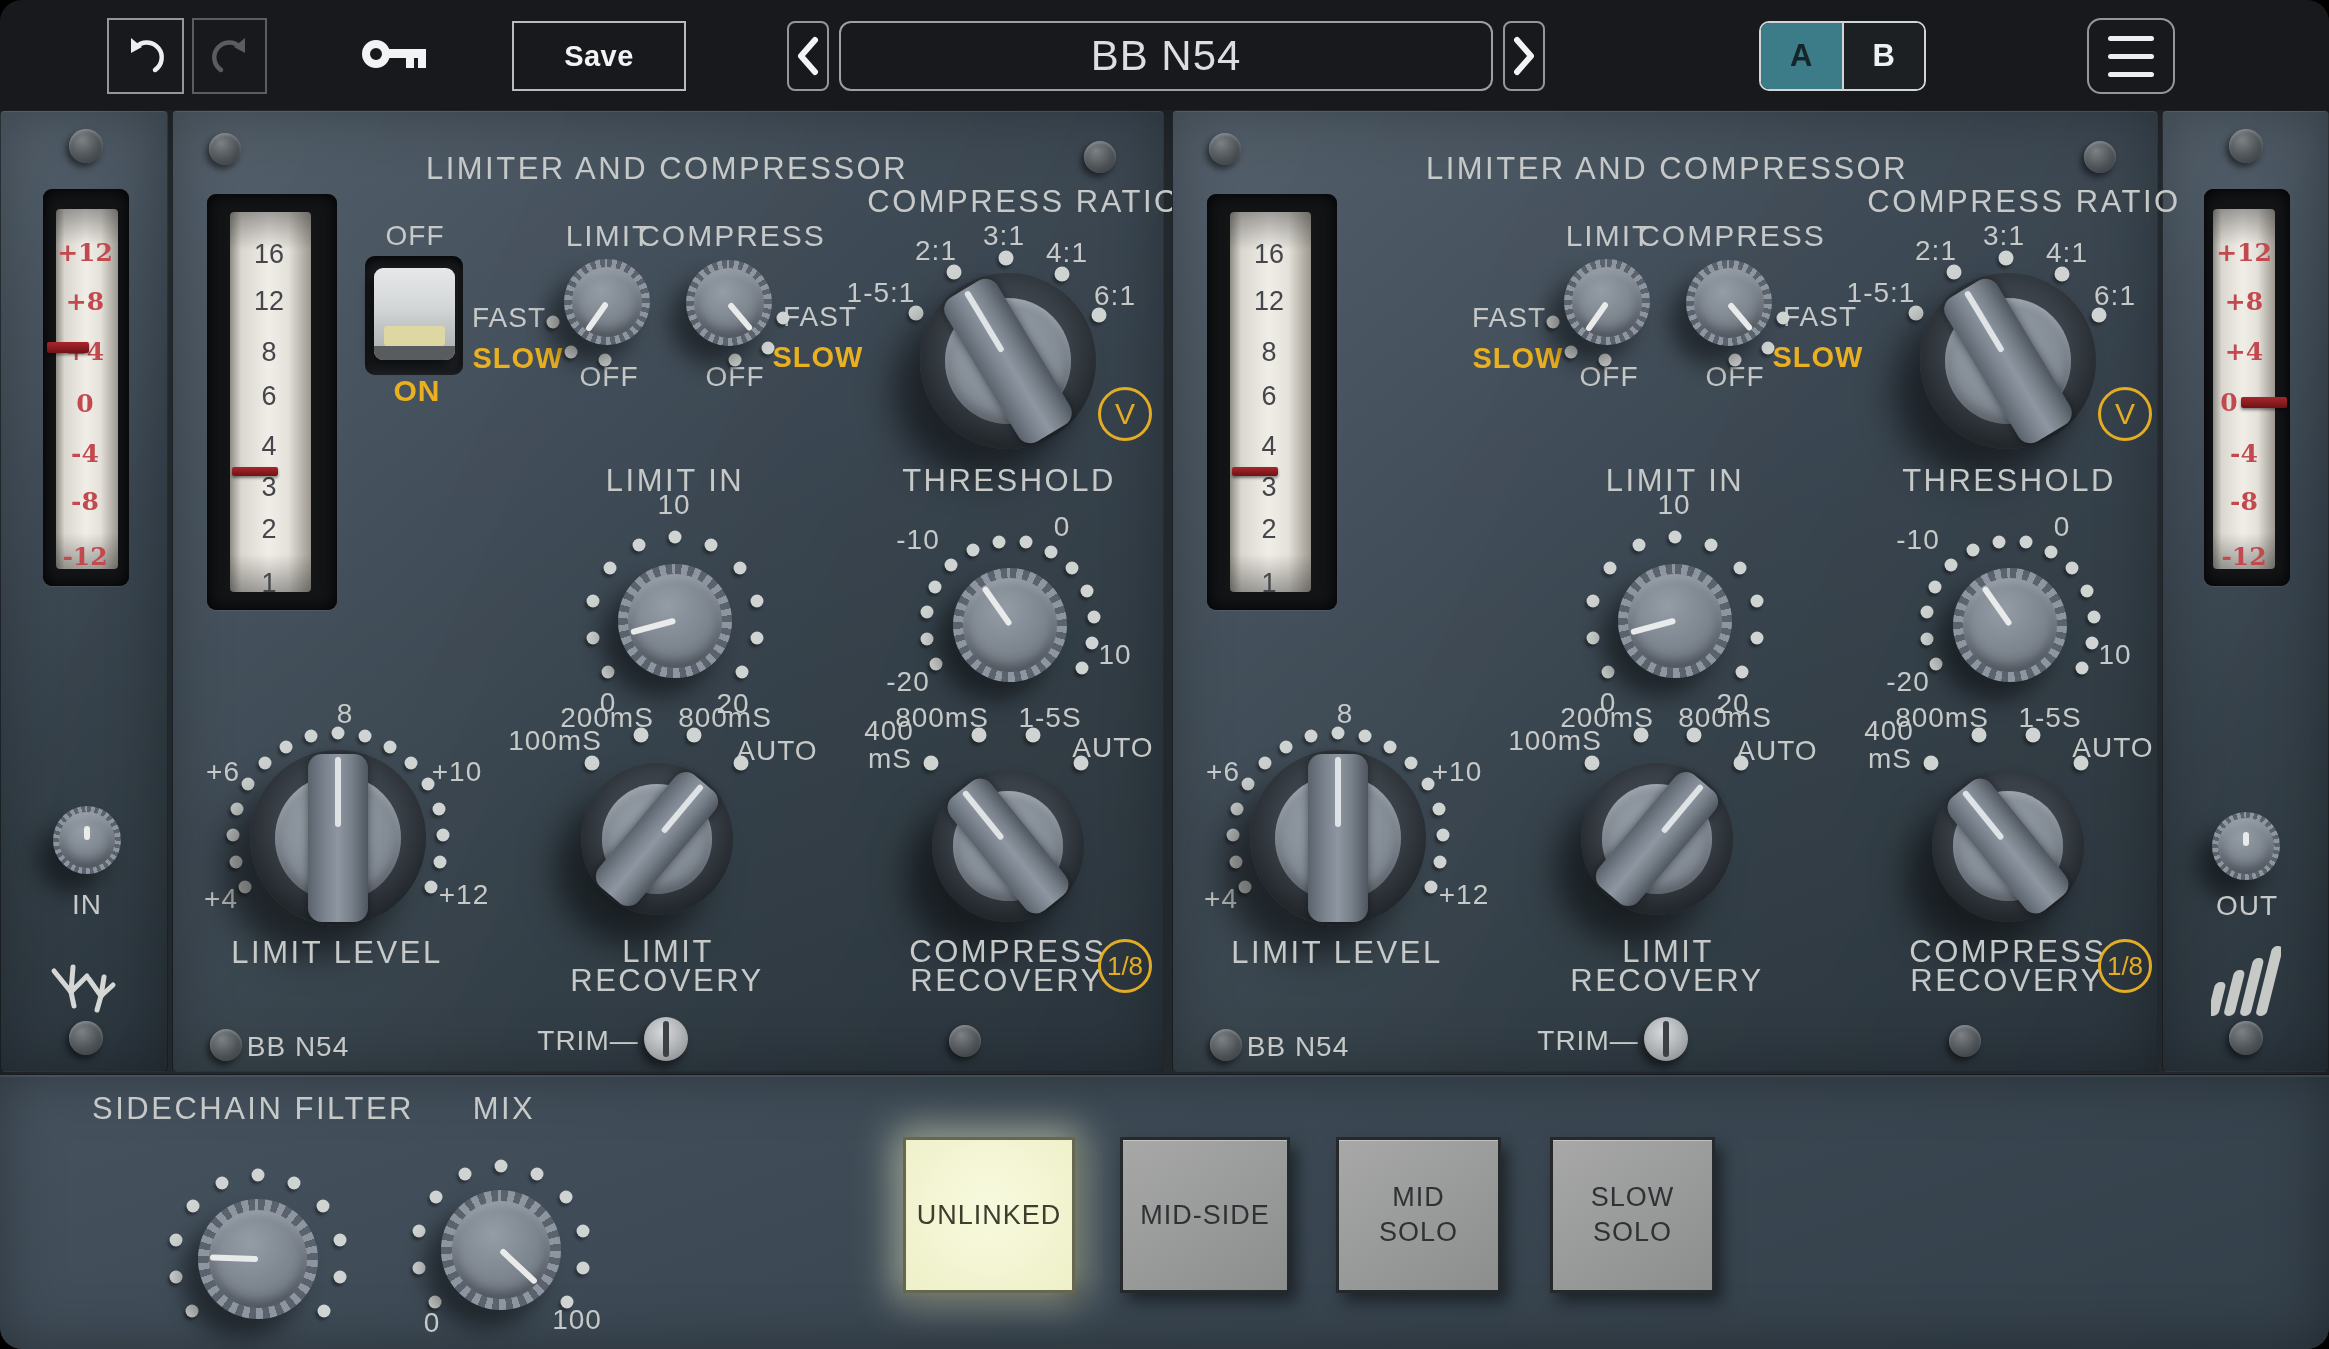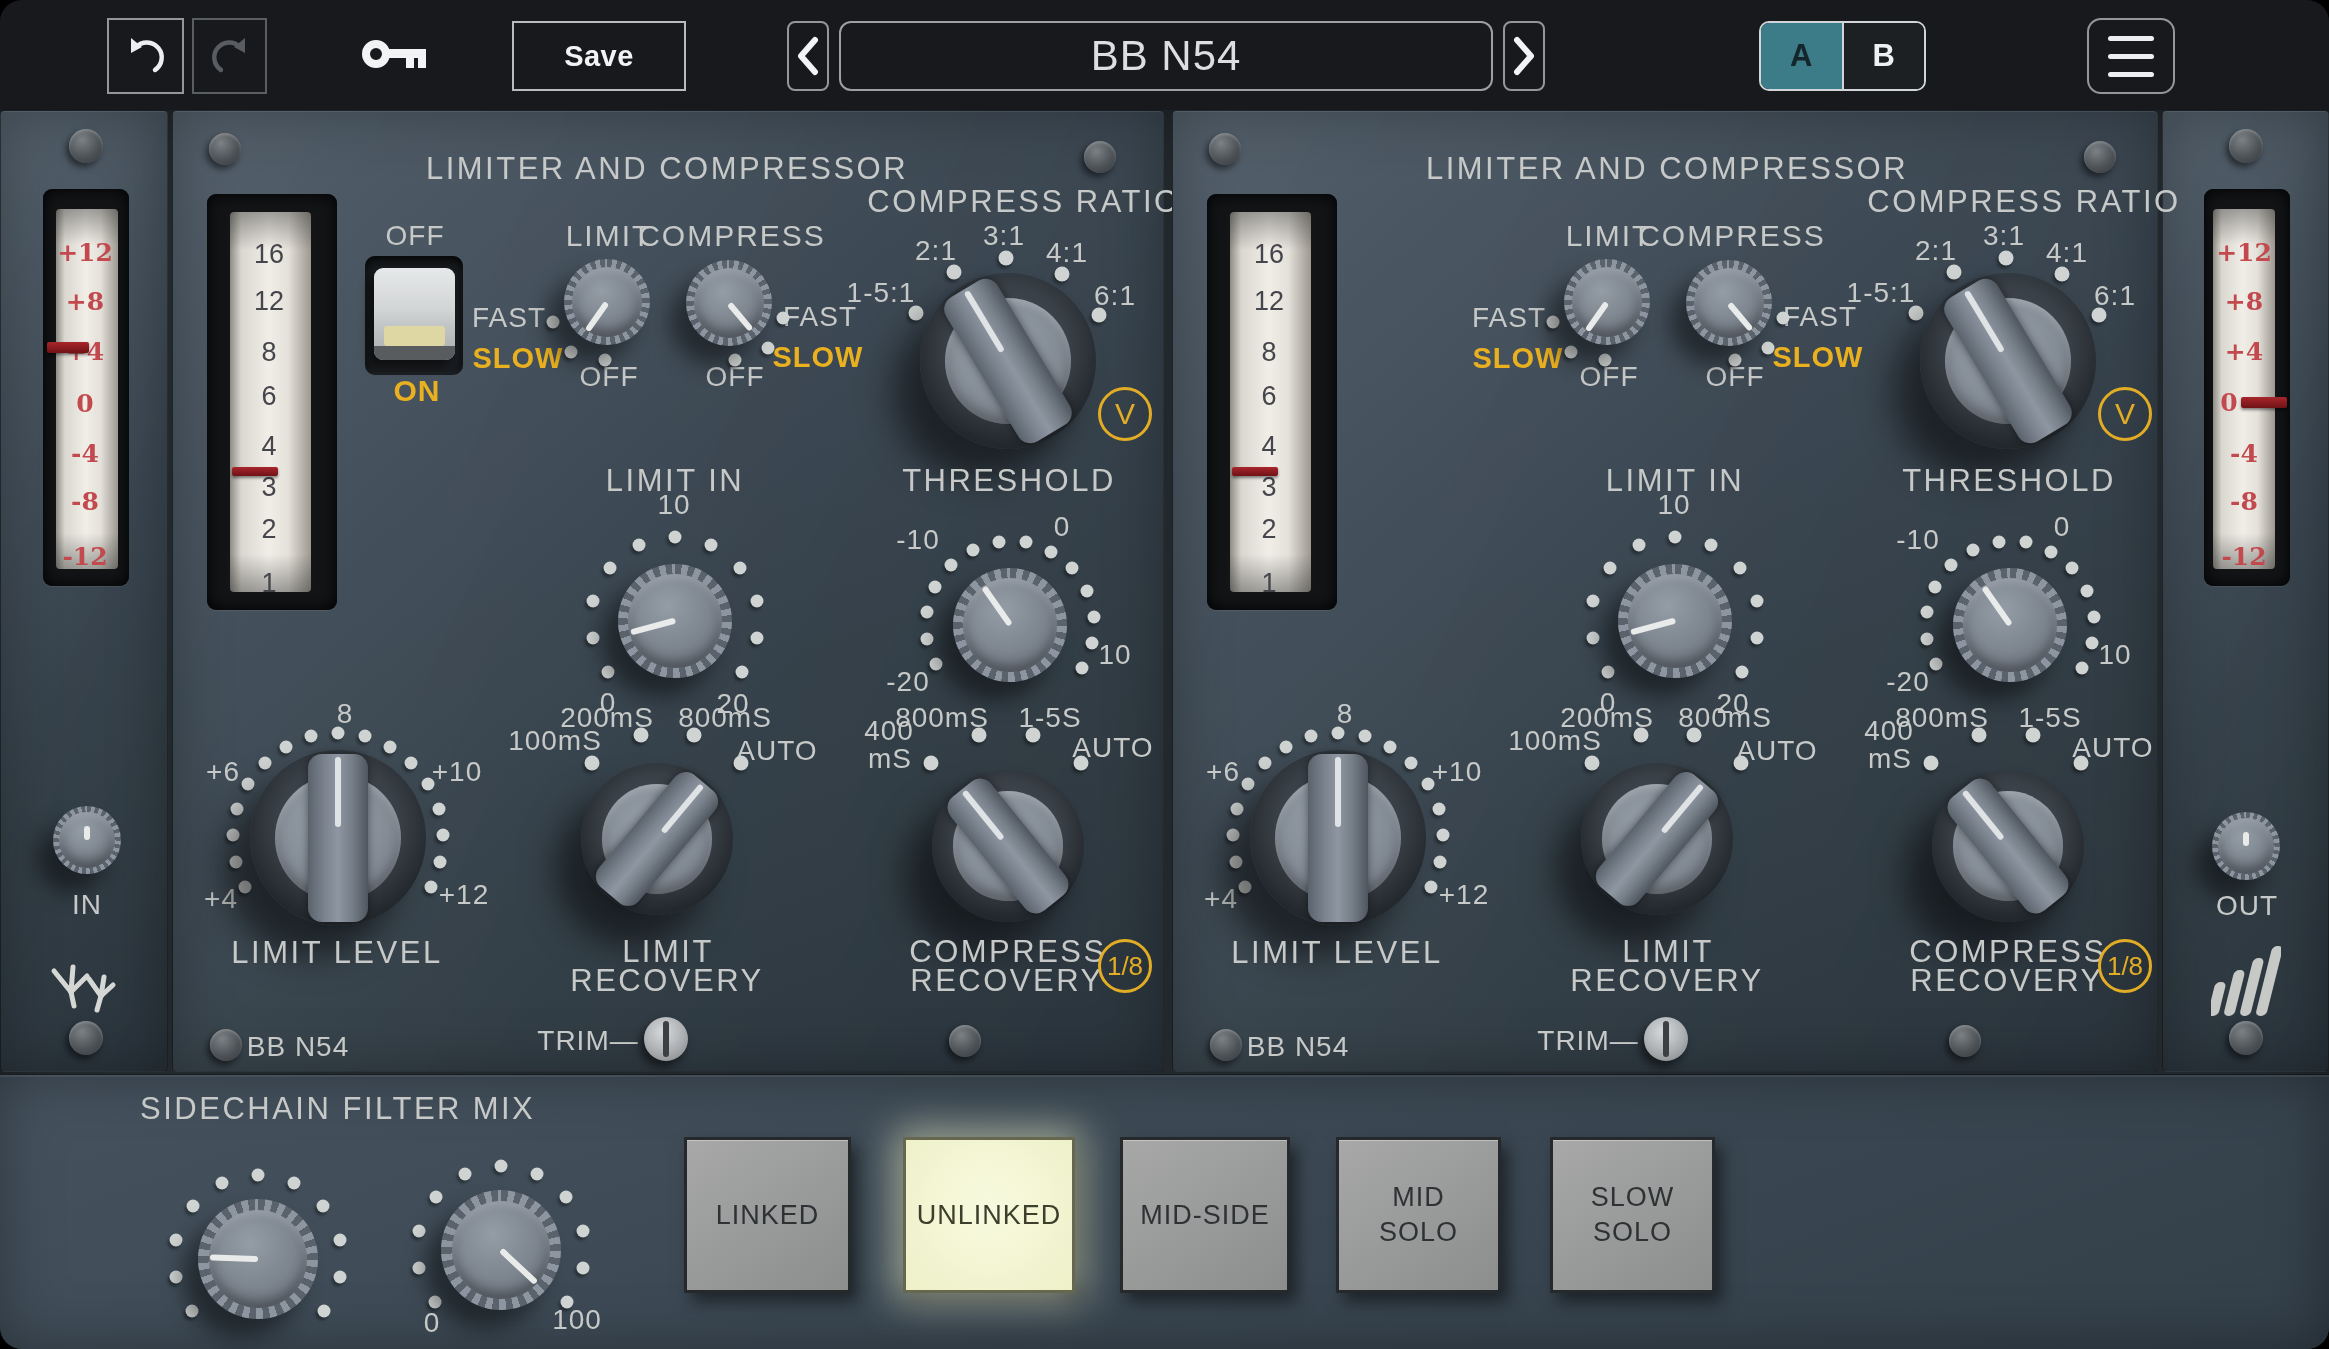--- a/index.html
+++ b/index.html
@@ -241,21 +241,21 @@
               <rect x="30" y="26" width="11" height="46" rx="5"></rect>
           <rect x="46" y="14" width="11" height="58" rx="5"></rect>
               <rect x="62" y="2" width="11" height="70" rx="5"></rect>
         </g>
           </svg>
       </div>
       <div class="screw" style="left:83px;top:927px;width:34px;height:34px;"></div>
     </div>
 
     <div class="bottomstrip">
-      <div class="lbl ttl" style="left:253px;top:34px;margin-left:48px;">SIDECHAIN FILTER</div>
+      <div class="lbl ttl" style="left:253px;top:34px;">SIDECHAIN FILTER</div>
       <div class="arc">
           <div class="dot" style="left: 191.807px; top: 235.716px;"></div>
           <div class="dot" style="left: 175.96px; top: 202.038px;"></div>
           <div class="dot" style="left: 176.219px; top: 164.819px;"></div>
           <div class="dot" style="left: 192.536px; top: 131.365px;"></div>
           <div class="dot" style="left: 221.705px; top: 108.246px;"></div>
           <div class="dot" style="left: 258px; top: 100px;"></div>
           <div class="dot" style="left: 294.295px; top: 108.246px;"></div>
           <div class="dot" style="left: 323.464px; top: 131.365px;"></div>
           <div class="dot" style="left: 339.781px; top: 164.819px;"></div>
@@ -281,23 +281,20 @@
           <div class="dot" style="left: 583.04px; top: 193.038px;"></div>
           <div class="dot" style="left: 567.193px; top: 226.716px;"></div>
         </div>
       <div class="kknob" style="left:501px;top:175px;width:120px;height:120px;--a:133deg;">
         <div class="kface"></div>
           <div class="tick"></div>
       </div>
       <div class="lbl" style="left:432px;top:248px;">0</div>
       <div class="lbl" style="left:577px;top:245px;">100</div>
 
-      <div class="panelbtn" style="left:684px;top:62px;width:167px;height:156px;">
-        <span>LINKED</span>
-      </div>
       <div class="panelbtn" style="left:1120px;top:62px;width:170px;height:156px;">
         <span>MID-SIDE</span>
       </div>
       <div class="panelbtn lit" style="left:903px;top:62px;width:172px;height:156px;">
         <span>UNLINKED</span>
       </div>
       <div class="panelbtn" style="left:1336px;top:62px;width:165px;height:156px;">
         <span>MID</span>
         <span>SOLO</span>
       </div>

